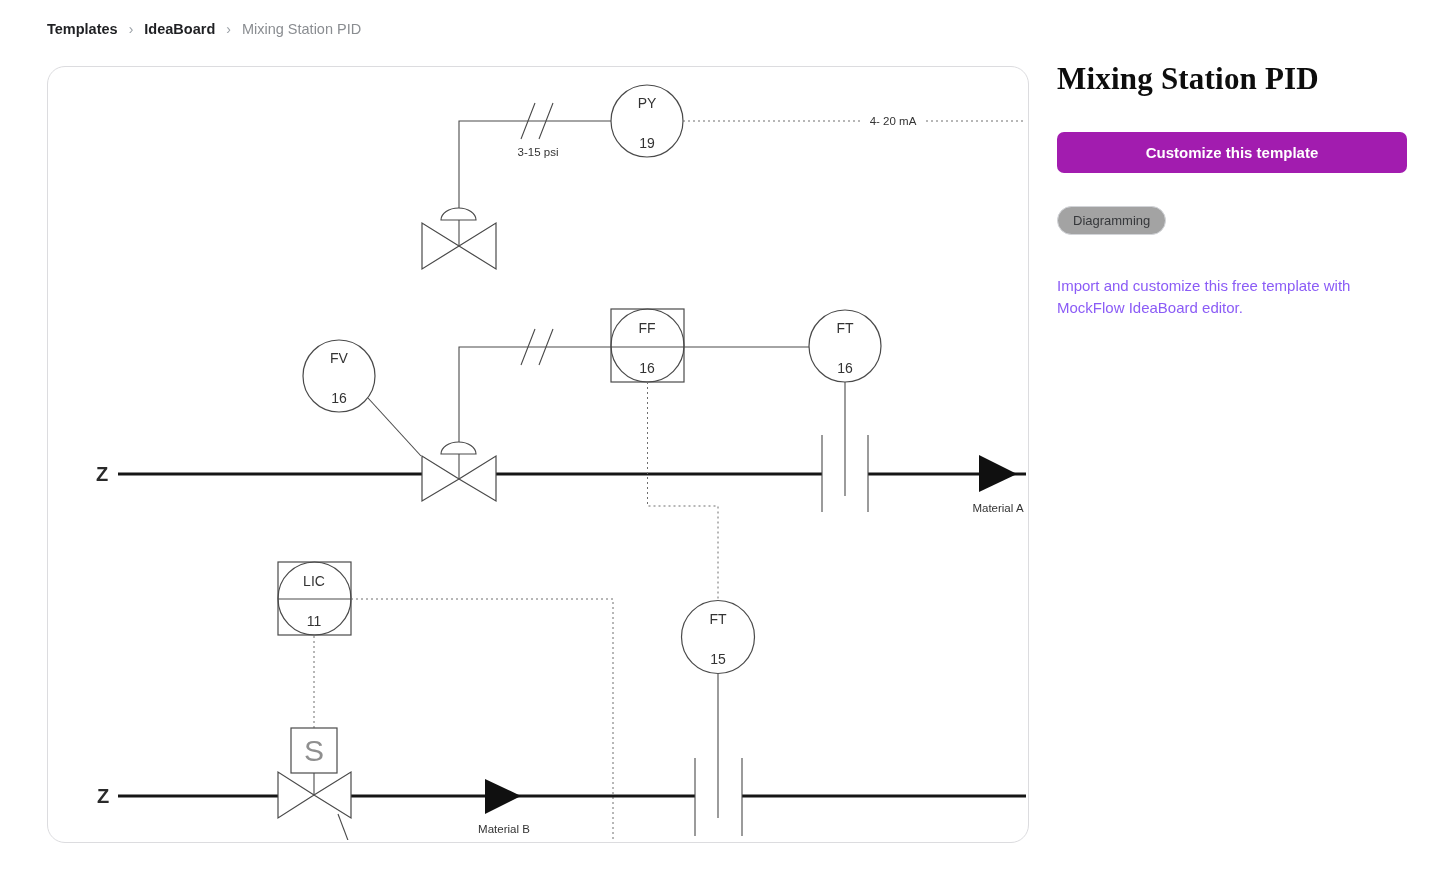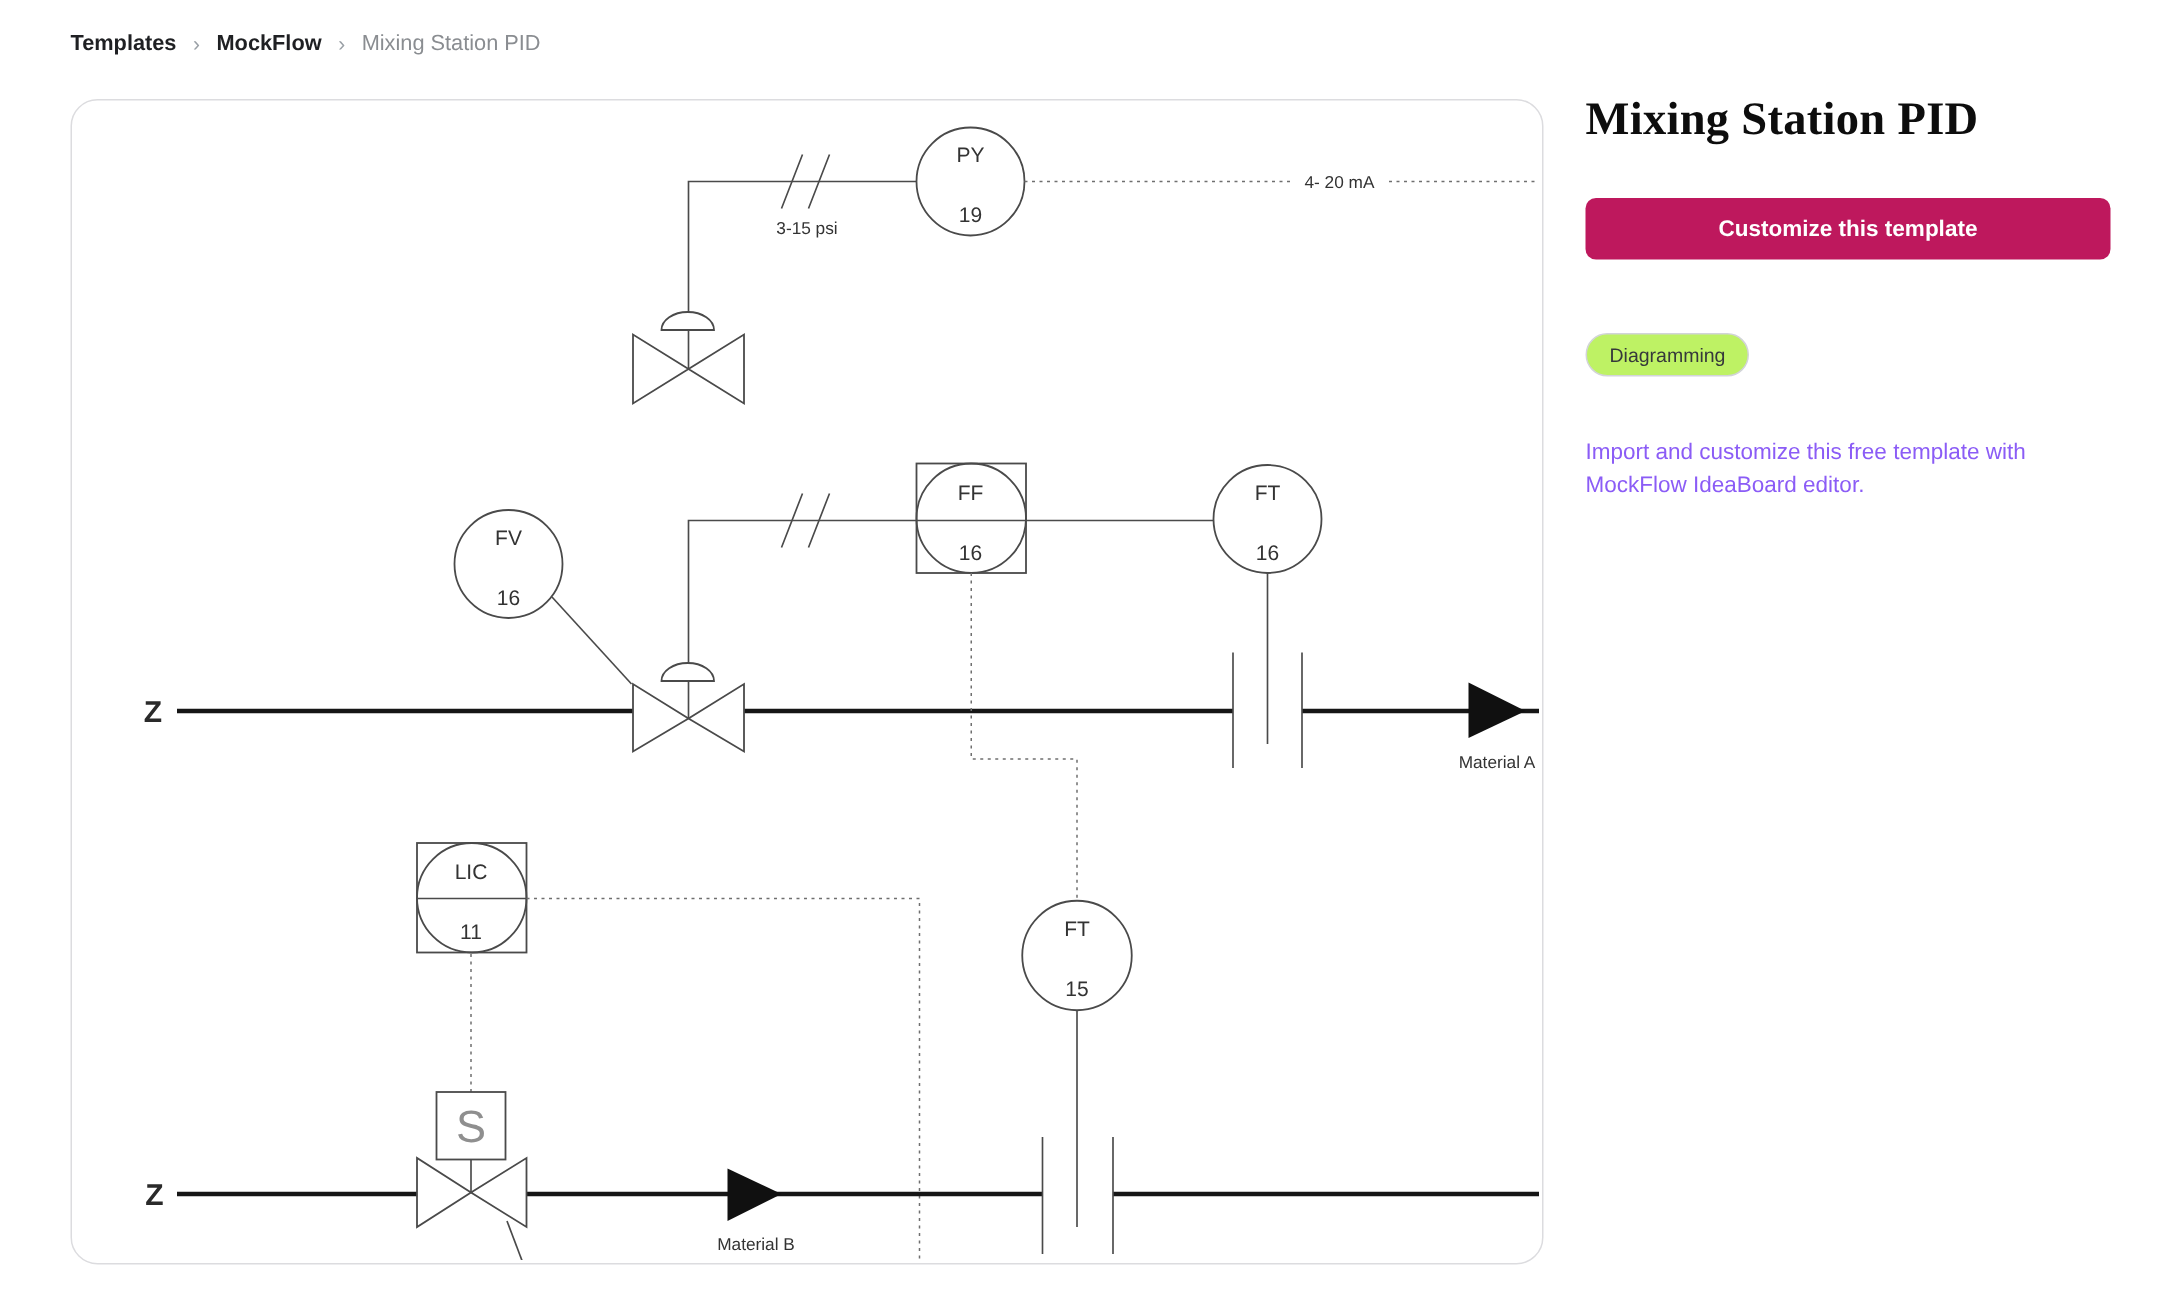--- a/index.html
+++ b/index.html
@@ -29,33 +29,33 @@
   .lbl{font-family:"Liberation Sans",sans-serif;font-size:11.5px;fill:#333;text-anchor:middle;}
   .zl{font-family:"Liberation Sans",sans-serif;font-size:20px;font-weight:700;fill:#2a2a2a;text-anchor:middle;}
   .sg{font-family:"Liberation Sans",sans-serif;font-size:30px;font-weight:400;fill:#8f8f8f;text-anchor:middle;}
   .arrow{fill:#101010;stroke:none;}
 
   
   .panel{position:absolute;left:1057px;top:60px;width:350px;}
   .panel h1{margin:0;font-family:"Liberation Serif","DejaVu Serif",serif;
             font-size:31px;font-weight:700;color:#0d0d0d;letter-spacing:.2px;line-height:1.25;}
   .customize-btn{display:block;width:100%;margin-top:33px;height:41px;border:none;
-            background:#be185d;color:#fff;font-family:"Liberation Sans",sans-serif;
+            background:#a21caf;color:#fff;font-family:"Liberation Sans",sans-serif;
             font-size:15px;font-weight:700;border-radius:7px;cursor:pointer;}
-  .chip{display:inline-block;margin-top:49px;padding:6px 15px;border:1px solid #d2d4d8;
-            border-radius:17px;font-size:13px;color:#36383b;background:#bef264;cursor:pointer;}
+  .chip{display:inline-block;margin-top:33px;padding:6px 15px;border:1px solid #d2d4d8;
+            border-radius:17px;font-size:13px;color:#36383b;background:#a3a3a3;cursor:pointer;}
   .desc{margin-top:40px;font-size:15px;line-height:1.45;color:#8b5cf6;max-width:350px;}
 </style>
 </head>
 <body>
 
 <nav class="breadcrumb">
   <span class="crumb">Templates</span>
   <span class="crumb-sep">›</span>
-  <span class="crumb">MockFlow</span>
+  <span class="crumb">IdeaBoard</span>
   <span class="crumb-sep">›</span>
   <span class="crumb-current">Mixing Station PID</span>
 </nav>
 
 <div class="canvas">
   <svg viewBox="0 0 978 773">
 
     <path class="thin" d="M563,54 H411 V142"></path>
     <path class="thin" d="M473,72 L487,36 M491,72 L505,36"></path>
     <text class="lbl" x="490" y="89">3-15 psi</text>

